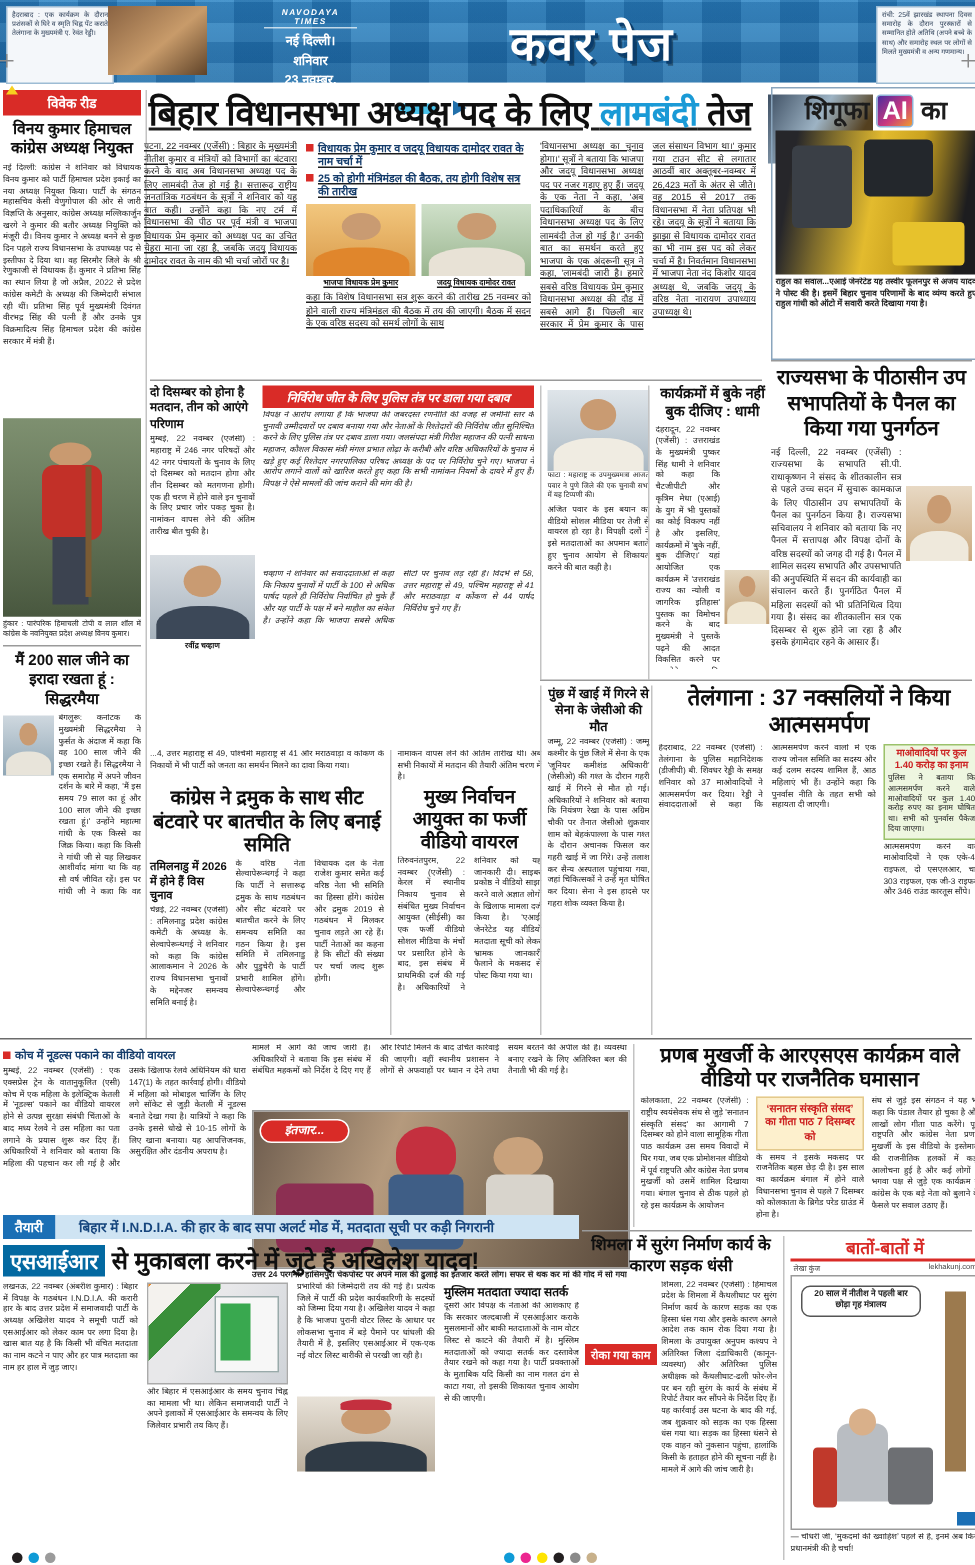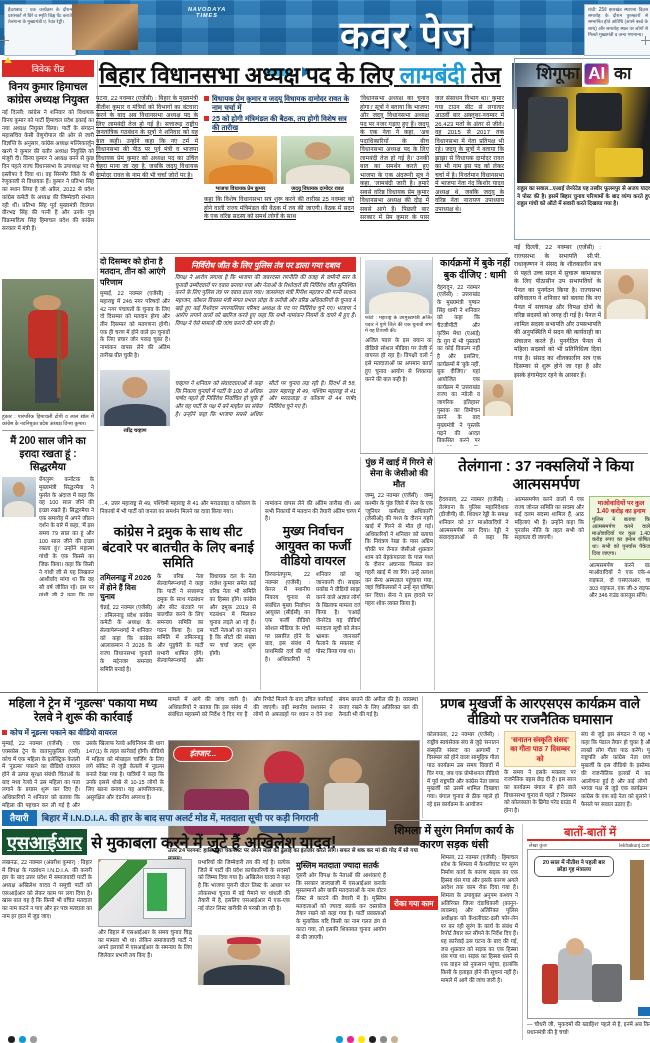--- a/index.html
+++ b/index.html
@@ -10,21 +10,21 @@
   .mast{left:0;top:0;width:650px;height:55px;
     background:
       repeating-linear-gradient(90deg,rgba(10,60,110,.22) 0 26px,rgba(255,255,255,.05) 26px 52px),
       repeating-linear-gradient(0deg,rgba(255,255,255,.07) 0 13px,rgba(8,55,105,.18) 13px 27px),
       linear-gradient(#3188c6,#2270ab);}
   .mast-cap{background:#f4f7fa;border:1px solid #9dbcd4;font-size:4.6px;line-height:1.35;
     color:#30425a;padding:2px 3px;overflow:hidden;text-align:justify;}
   .mast-brand{color:#fff;font-size:5.5px;font-weight:700;font-style:italic;letter-spacing:1px;}
   .mast-date{color:#fff;font-weight:700;font-size:8.5px;line-height:1.5;text-align:center;
     border-top:1px solid rgba(255,255,255,.7);border-bottom:1px solid rgba(255,255,255,.7);padding:2px 4px;}
-  .mast-title{color:#fff;font-size:38px;font-weight:800;letter-spacing:1px;
+  .mast-title{color:#fff;font-size:31px;font-weight:800;letter-spacing:1px;
     text-shadow:2px 2px 0 #0a3c6b,3px 3px 0 rgba(0,0,0,.35);}
   .mast-arrow{width:56px;height:13px;background:rgba(255,255,255,.92);border-radius:7px;position:relative;}
   .mast-arrow i{position:absolute;left:6px;top:3px;width:28px;height:7px;background:#49c2ea;border-radius:3px;}
   .mast-arrow u{position:absolute;right:3px;top:1px;width:0;height:0;border-left:9px solid #2270ab;
     border-top:5.5px solid transparent;border-bottom:5.5px solid transparent;}
   
   .ph{position:relative;overflow:hidden;background:linear-gradient(180deg,#cfd8df,#8fa6b5);}
   .ph::after{content:"";position:absolute;left:50%;top:12%;width:36%;height:38%;transform:translateX(-50%);
     border-radius:50%;background:#c99b72;}
   .ph::before{content:"";position:absolute;left:50%;bottom:-8%;width:88%;height:48%;transform:translateX(-50%);
@@ -42,47 +42,51 @@
   .rule{background:#9a9a9a;height:1px;}
   .vline{border-left:1px solid #c3c3c3;}
   .bullet{display:flex;gap:3px;font-size:7.2px;font-weight:700;color:#143c6b;line-height:1.25;}
   .bullet .sq{flex:0 0 auto;width:5px;height:5px;background:#d92b27;margin-top:2px;}
   .redstrip{background:#d92b27;color:#fff;font-weight:800;font-size:8px;padding:2px 3px;text-align:center;}
   .redbox-sm{background:#d92b27;color:#fff;font-weight:800;font-size:7.5px;padding:2px 4px;display:inline-block;}
   .yellowbox{background:#fdf0cd;border:1px solid #e3c98c;color:#cc2020;font-weight:800;
     font-size:7px;text-align:center;padding:3px 2px;line-height:1.3;}
   .greenbox{background:#eef6e0;border:1px solid #9bc26b;padding:2px;font-size:5.2px;line-height:1.3;text-align:justify;}
   .greenbox b{display:block;color:#c22;font-size:6.4px;text-align:center;line-height:1.25;margin-bottom:1px;}
-  .vivek{background:#d92b27;color:#fff;font-weight:400;font-size:9px;text-align:center;padding:2px 4px;position:relative;}
+  .vivek{background:#d92b27;color:#fff;font-weight:700;font-size:9px;text-align:center;padding:2px 4px;position:relative;}
   .vivek u{position:absolute;left:2px;top:-3px;width:0;height:0;border-bottom:6px solid #f7d020;
     border-left:4px solid transparent;border-right:4px solid transparent;text-decoration:none;}
   .quote{color:#14508c;font-weight:800;font-size:7.8px;line-height:1.45;text-align:justify;}
   .ai-chip{display:inline-block;padding:0 3px;border-radius:3px;color:#fff;font-weight:800;
     background:linear-gradient(135deg,#4a2d9e,#c93680 55%,#ef9c2f);border:1px solid #8fb3d8;}
-  .strapbar{background:#cfe4f3;color:#16457d;font-weight:800;font-size:9px;line-height:16px;padding:0 5px;}
+  .strapbar{background:#cfe4f3;color:#16457d;font-weight:800;font-size:9px;line-height:16px;padding:0 16px;}
   .badge{background:#1b6fb5;color:#fff;font-weight:800;font-size:9px;line-height:16px;padding:0 8px;}
-  .sir-red{background:#14532d;color:#fff;font-weight:800;font-size:18px;padding:1px 5px;text-decoration:underline;}
+  .sir-red{background:#0369a1;color:#fff;font-weight:800;font-size:14px;padding:1px 5px;}
   .crop{position:absolute;width:9px;height:9px;}
   .crop::before{content:"";position:absolute;left:4px;top:0;width:1px;height:9px;background:#8a8a8a;}
   .crop::after{content:"";position:absolute;top:4px;left:0;width:9px;height:1px;background:#8a8a8a;}
   .dot{display:inline-block;width:7px;height:7px;border-radius:50%;margin-right:4px;}
   .cart{border:1px solid #9a9a9a;background:#fff;position:relative;}
   .cart .bub{position:absolute;left:6px;top:6px;width:72px;border:1px solid #555;border-radius:6px;
     background:#fff;font-size:5.6px;font-weight:700;line-height:1.3;padding:2px 3px;text-align:center;color:#222;}
 </style>
 </head>
 <body>
 
 <div class="page">
 
   <div class="abs mast">
     <div class="abs mast-cap" style="left:4px;top:4px;width:64px;height:46px;">हैदराबाद : एक कार्यक्रम के दौरान प्रशंसकों से घिरे व स्मृति चिह्न पेंट कराते तेलंगाना के मुख्यमंत्री ए. रेवंत रेड्डी।</div>
     <div class="abs ph noface" style="left:72px;top:4px;width:66px;height:46px;background:linear-gradient(140deg,#7d5a3a,#caa      );background:linear-gradient(140deg,#8a6342,#c89b6a 55%,#5f4329);"></div>
     <div class="abs" style="left:176px;top:6px;width:62px;text-align:center;">
       <div class="mast-brand">NAVODAYA TIMES</div>
+      <div class="mast-date">
+        <div>नई दिल्ली। शनिवार</div>
+        <div>23 नवम्बर, 2025</div>
+      </div>
     </div>
     <div class="abs mast-arrow" style="left:258px;top:20px;">
         <i></i>
         <u></u>
       </div>
     <div class="abs mast-title" style="left:340px;top:7px;">कवर पेज</div>
     <div class="abs ph noface" style="left:512px;top:4px;width:70px;height:46px;background:linear-gradient(120deg,#3e4f63,#9db3c4 45%,#54401f 80%);"></div>
     <div class="abs mast-cap" style="left:584px;top:4px;width:60px;height:46px;">रांची: 25वें झारखंड स्थापना दिवस समारोह के दौरान पुरस्कारों से सम्मानित होते अतिथि (अपने बच्चे के साथ) और समारोह स्थल पर लोगों से मिलते मुख्यमंत्री व अन्य गणमान्य।</div>
   </div>
   <div class="crop" style="left:0px;top:36px;"></div>
@@ -144,20 +148,21 @@
     </div>
     <div class="ph noface" style="height:96px;margin-top:2px;background:linear-gradient(100deg,#26262a 10%,#7c6a2c 26%,#e3bb2e 48%,#caa21f 66%,#1d1d1f 90%);">
       <i style="left:8%;top:10%;width:30%;height:58%;background:#3a3f46;border-radius:4px;"></i>
       <i style="left:44%;top:6%;width:34%;height:40%;background:#23272c;border-radius:4px;"></i>
       <i style="left:58%;bottom:6%;width:36%;height:30%;background:#e7c22c;border-radius:3px;"></i>
     </div>
     <div class="body55" style="margin-top:2px;height:52px;font-weight:600;">राहुल का सवाल...एआई जेनरेटेड यह तस्वीर फूलनपुर से अजय यादव ने पोस्ट की है। इसमें बिहार चुनाव परिणामों के बाद व्यंग्य करते हुए राहुल गांधी को ऑटो में सवारी करते दिखाया गया है।</div>
   </div>
 
   <div class="abs" style="left:514px;top:240px;width:134px;height:212px;">
+    <div class="hd" style="font-size:13.5px;text-align:center;line-height:1.25;border-top:1px solid #999;padding-top:3px;">राज्यसभा के पीठासीन उप सभापतियों के पैनल का किया गया पुनर्गठन</div>
     <div style="margin-top:3px;overflow:hidden;">
       <div class="ph" style="--torso:#efe9dc;float:right;width:44px;height:50px;margin:26px 0 2px 3px;background:linear-gradient(#e8d9c4,#caa87e);"></div>
       <div class="body6" style="height:148px;">नई दिल्ली, 22 नवम्बर (एजेंसी) : राज्यसभा के सभापति सी.पी. राधाकृष्णन ने संसद के शीतकालीन सत्र से पहले उच्च सदन में सुचारू कामकाज के लिए पीठासीन उप सभापतियों के पैनल का पुनर्गठन किया है। राज्यसभा सचिवालय ने शनिवार को बताया कि नए पैनल में सत्तापक्ष और विपक्ष दोनों के वरिष्ठ सदस्यों को जगह दी गई है। पैनल में शामिल सदस्य सभापति और उपसभापति की अनुपस्थिति में सदन की कार्यवाही का संचालन करते हैं। पुनर्गठित पैनल में महिला सदस्यों को भी प्रतिनिधित्व दिया गया है। संसद का शीतकालीन सत्र एक दिसम्बर से शुरू होने जा रहा है और इसके हंगामेदार रहने के आसार हैं।</div>
     </div>
   </div>
 
   <div class="abs rule" style="left:100px;top:253px;width:408px;"></div>
 
   <div class="abs" style="left:100px;top:257px;width:256px;height:236px;">
     <div style="display:flex;gap:5px;">
@@ -224,21 +229,20 @@
           <span>पुलिस ने बताया कि आत्मसमर्पण करने वाले माओवादियों पर कुल 1.40 करोड़ रुपए का इनाम घोषित था। सभी को पुनर्वास पैकेज दिया जाएगा।</span>
         </div>
         <div class="body55" style="margin-top:2px;height:96px;">आत्मसमर्पण करने वाले माओवादियों ने एक एके-47 राइफल, दो एसएलआर, चार 303 राइफल, एक जी-3 राइफल और 346 राउंड कारतूस सौंपे।</div>
       </div>
     </div>
   </div>
 
   <div class="abs rule" style="left:0px;top:692px;width:648px;background:#6b6b6b;"></div>
 
   <div class="abs" style="left:2px;top:696px;width:162px;height:158px;">
-    <div class="hd" style="font-size:11.5px;text-align:center;line-height:1.25;">महिला ने ट्रेन में ‘नूडल्स’ पकाया मध्य रेलवे ने शुरू की कार्रवाई</div>
     <div class="bullet" style="margin:3px 0;font-size:7.5px;">
         <span class="sq"></span>
         <span>कोच में नूडल्स पकाने का वीडियो वायरल</span>
       </div>
     <div class="body55 cols2" style="height:112px;">मुम्बई, 22 नवम्बर (एजेंसी) : एक एक्सप्रेस ट्रेन के वातानुकूलित (एसी) कोच में एक महिला के इलेक्ट्रिक केतली में 'नूडल्स' पकाने का वीडियो वायरल होने से उत्पन्न सुरक्षा संबंधी चिंताओं के बाद मध्य रेलवे ने उस महिला का पता लगाने के प्रयास शुरू कर दिए हैं। अधिकारियों ने शनिवार को बताया कि महिला की पहचान कर ली गई है और उसके खिलाफ रेलवे अधिनियम की धारा 147(1) के तहत कार्रवाई होगी। वीडियो में महिला को मोबाइल चार्जिंग के लिए लगे सॉकेट से जुड़ी केतली में नूडल्स बनाते देखा गया है। यात्रियों ने कहा कि उनके इससे धोखे से 10-15 लोगों के लिए खाना बनाया। यह आपत्तिजनक, असुरक्षित और दंडनीय अपराध है।</div>
   </div>
 
   <div class="abs body55 cols3" style="left:168px;top:696px;width:250px;height:40px;">मामले में आगे की जांच जारी है। अधिकारियों ने बताया कि इस संबंध में संबंधित महकमों को निर्देश दे दिए गए हैं और रिपोर्ट म‍िलने के बाद उचित कार्रवाई की जाएगी। वहीं स्थानीय प्रशासन ने लोगों से अफवाहों पर ध्यान न देने तथा संयम बरतने की अपील की है। व्यवस्था बनाए रखने के लिए अतिरिक्त बल की तैनाती भी की गई है।</div>
   <div class="abs ph noface" style="left:168px;top:740px;width:250px;height:104px;border:1px solid #999;background:linear-gradient(110deg,#6d5c4e,#b59a7d 35%,#8e7a63 60%,#5a4a3c);">
     <i style="left:38%;top:10%;width:16%;height:34%;background:#c4303f;border-radius:50% 50% 40% 40%;"></i>

